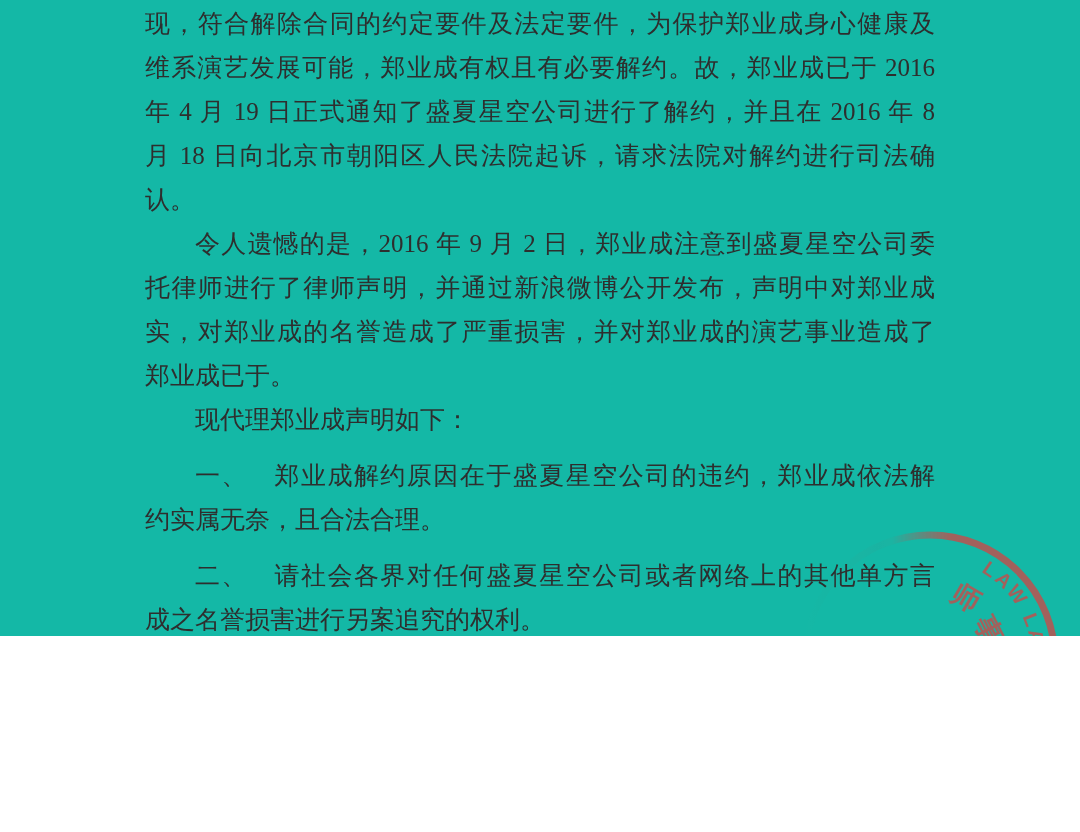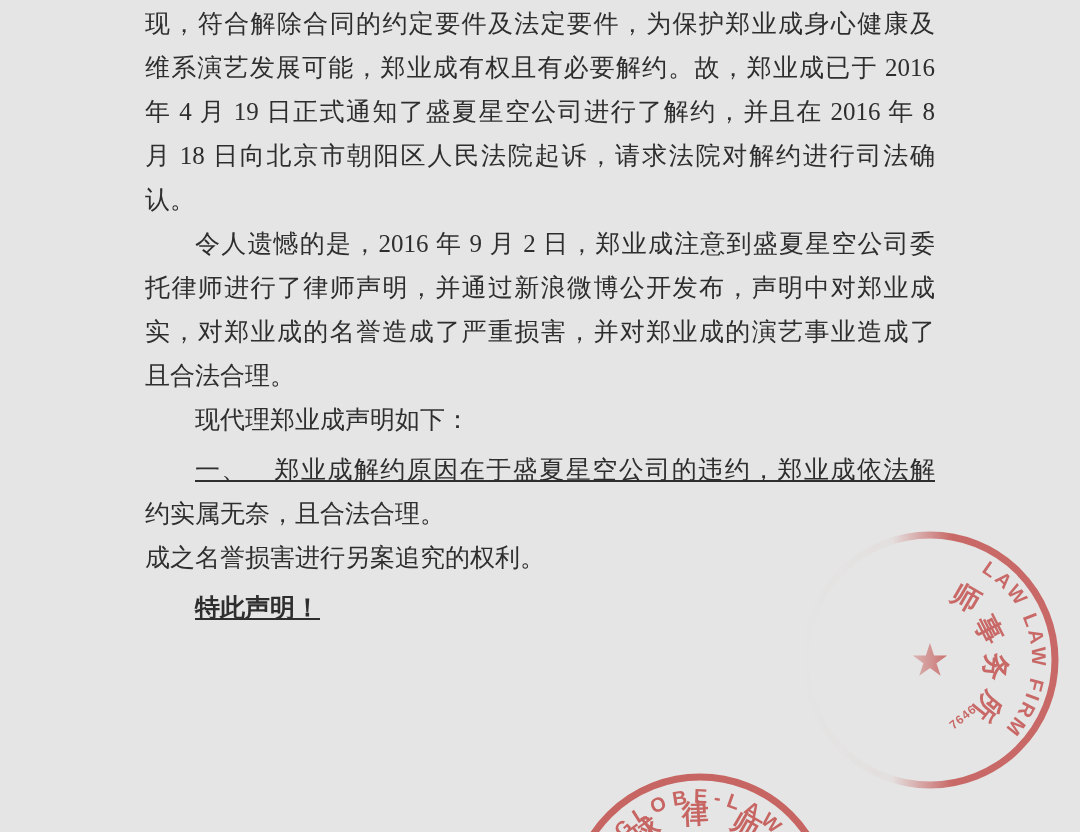--- a/index.html
+++ b/index.html
@@ -4,37 +4,37 @@
 <style>
   html, body { margin: 0; padding: 0; }
   body {
     width: 1080px; height: 832px;
     background: #ffffff;
     overflow: hidden;
     font-family: "Liberation Serif", "DejaVu Serif", serif;
   }
   .page {
     position: relative;
-    width: 1080px; height: 832px;
-    background: #e5e5e5;
+    width: 1080px; height: 636px;
+    background: #14b8a6;
     overflow: hidden;
   }
   .textblock {
     position: absolute;
     left: 145px; top: 2px;
     width: 790px;
     color: #2e2e2e;
     font-size: 25px;
     line-height: 44px;
   }
   .line { width: 790px; }
   .line.fill { text-align: justify; text-align-last: justify; }
   .line.indent { text-indent: 2em; }
   .line.bold { font-weight: 700; }
-  .line.gap { margin-top: 6px; text-decoration: underline; }
+  .line.gap { margin-top: 12px; }
   .seal-svg { position: absolute; pointer-events: none; }
   .seal-ring-text {
     font-family: "Liberation Sans", "DejaVu Sans", sans-serif;
     font-weight: 700;
   }
   .seal-cjk {
     font-family: "Liberation Serif", "DejaVu Serif", serif;
     font-weight: 700;
   }
   .seal-num {
@@ -49,24 +49,25 @@
 
   <div class="textblock" id="textblock">
       <div class="line fill">现，符合解除合同的约定要件及法定要件，为保护郑业成身心健康及</div>
       <div class="line fill">维系演艺发展可能，郑业成有权且有必要解约。故，郑业成已于 2016</div>
       <div class="line fill">年 4 月 19 日正式通知了盛夏星空公司进行了解约，并且在 2016 年 8</div>
       <div class="line fill">月 18 日向北京市朝阳区人民法院起诉，请求法院对解约进行司法确</div>
       <div class="line">认。</div>
       <div class="line fill indent">令人遗憾的是，2016 年 9 月 2 日，郑业成注意到盛夏星空公司委</div>
       <div class="line fill">托律师进行了律师声明，并通过新浪微博公开发布，声明中对郑业成</div>
       <div class="line fill">实，对郑业成的名誉造成了严重损害，并对郑业成的演艺事业造成了</div>
-      <div class="line">且合法合理。</div>
+      <div class="line">郑业成已于。</div>
       <div class="line indent">现代理郑业成声明如下：</div>
       <div class="line fill indent gap">一、　郑业成解约原因在于盛夏星空公司的违约，郑业成依法解</div>
       <div class="line">约实属无奈，且合法合理。</div>
+      <div class="line fill indent gap">二、　请社会各界对任何盛夏星空公司或者网络上的其他单方言</div>
       <div class="line">成之名誉损害进行另案追究的权利。</div>
       <div class="line indent bold gap">特此声明！</div>
     </div>
 
   <svg class="seal-svg" style="left:795px; top:525px;" width="270" height="270" viewBox="0 0 270 270">
     <defs>
       <linearGradient id="fadeGrad" x1="0" y1="0" x2="1" y2="0">
         <stop offset="0" stop-color="#000000"></stop>
         <stop offset="0.36" stop-color="#0d0d0d"></stop>
         <stop offset="0.58" stop-color="#ffffff"></stop>

